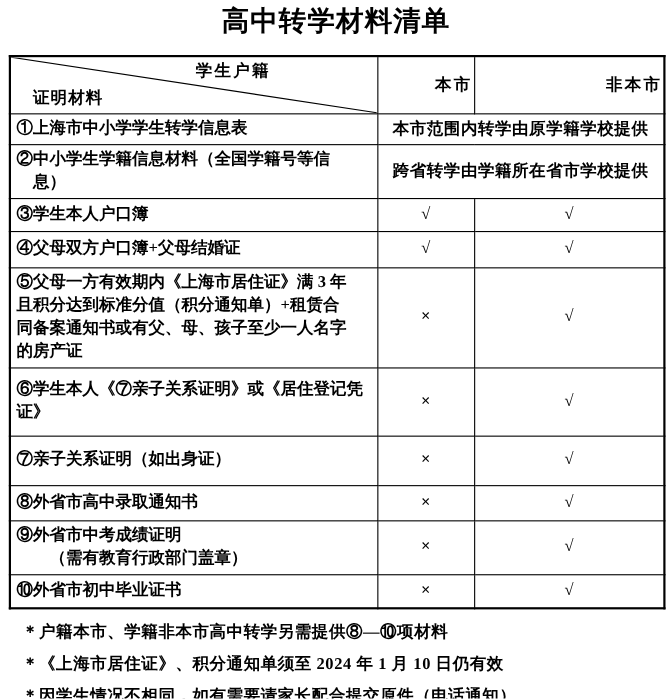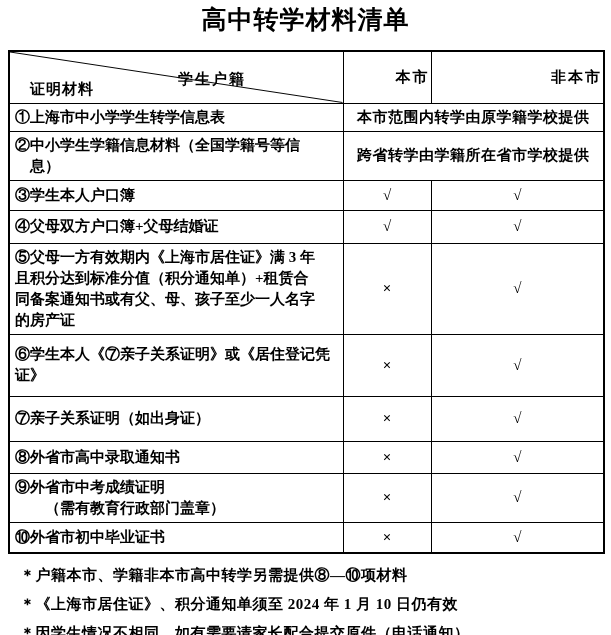--- a/index.html
+++ b/index.html
@@ -46,21 +46,21 @@
     padding: 0;
   }
   .corner-cell svg {
     position: absolute;
     top: 0; left: 0;
     width: 100%; height: 100%;
     display: block;
   }
   .corner-top {
     position: absolute;
-    top: 18px;
+    top: 3px;
     left: 168px;
     font-size: 15px;
     letter-spacing: 2px;
   }
   .corner-bottom {
     position: absolute;
     bottom: 4px;
     left: 20px;
     font-size: 15px;
     letter-spacing: 1px;

